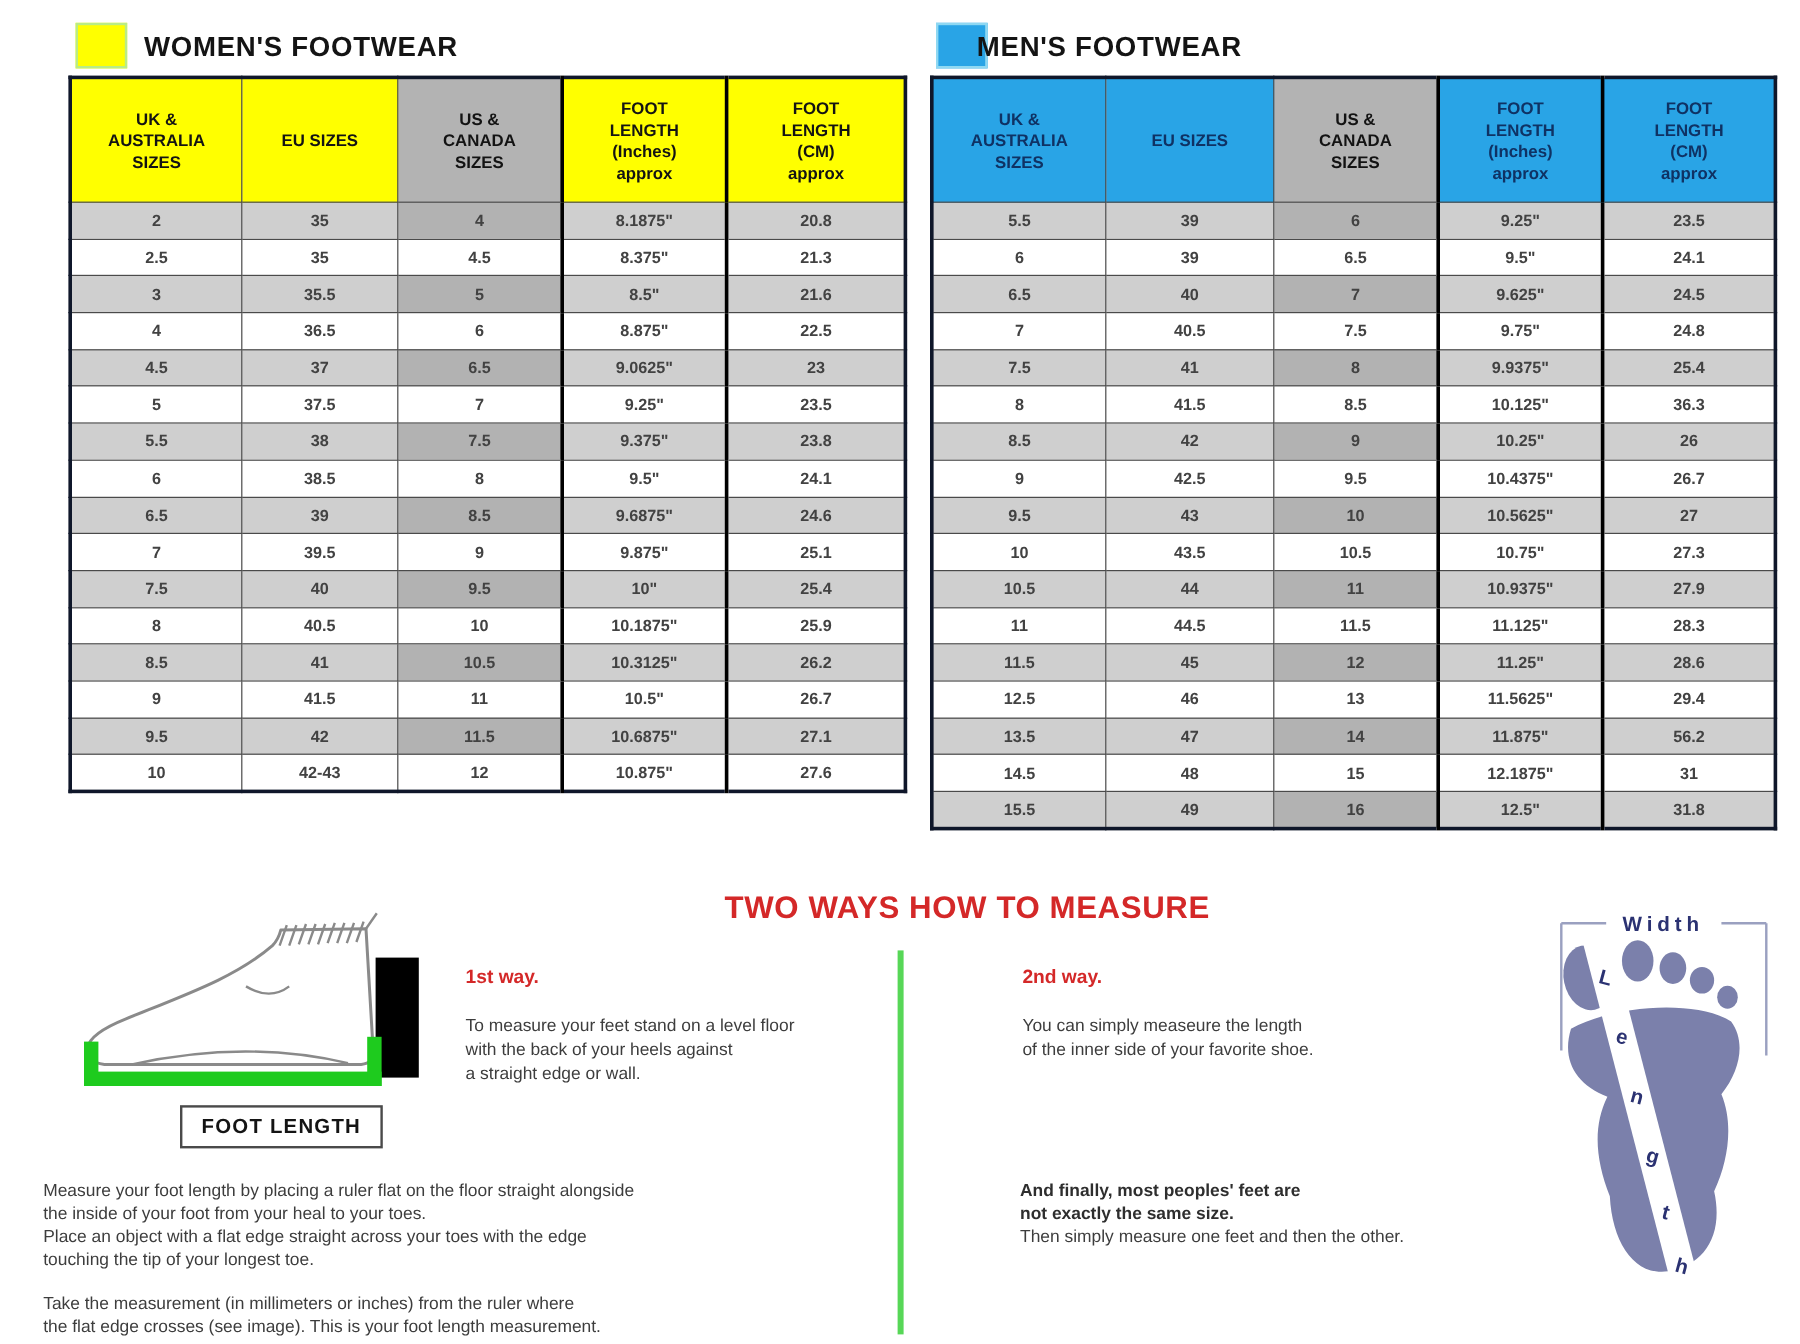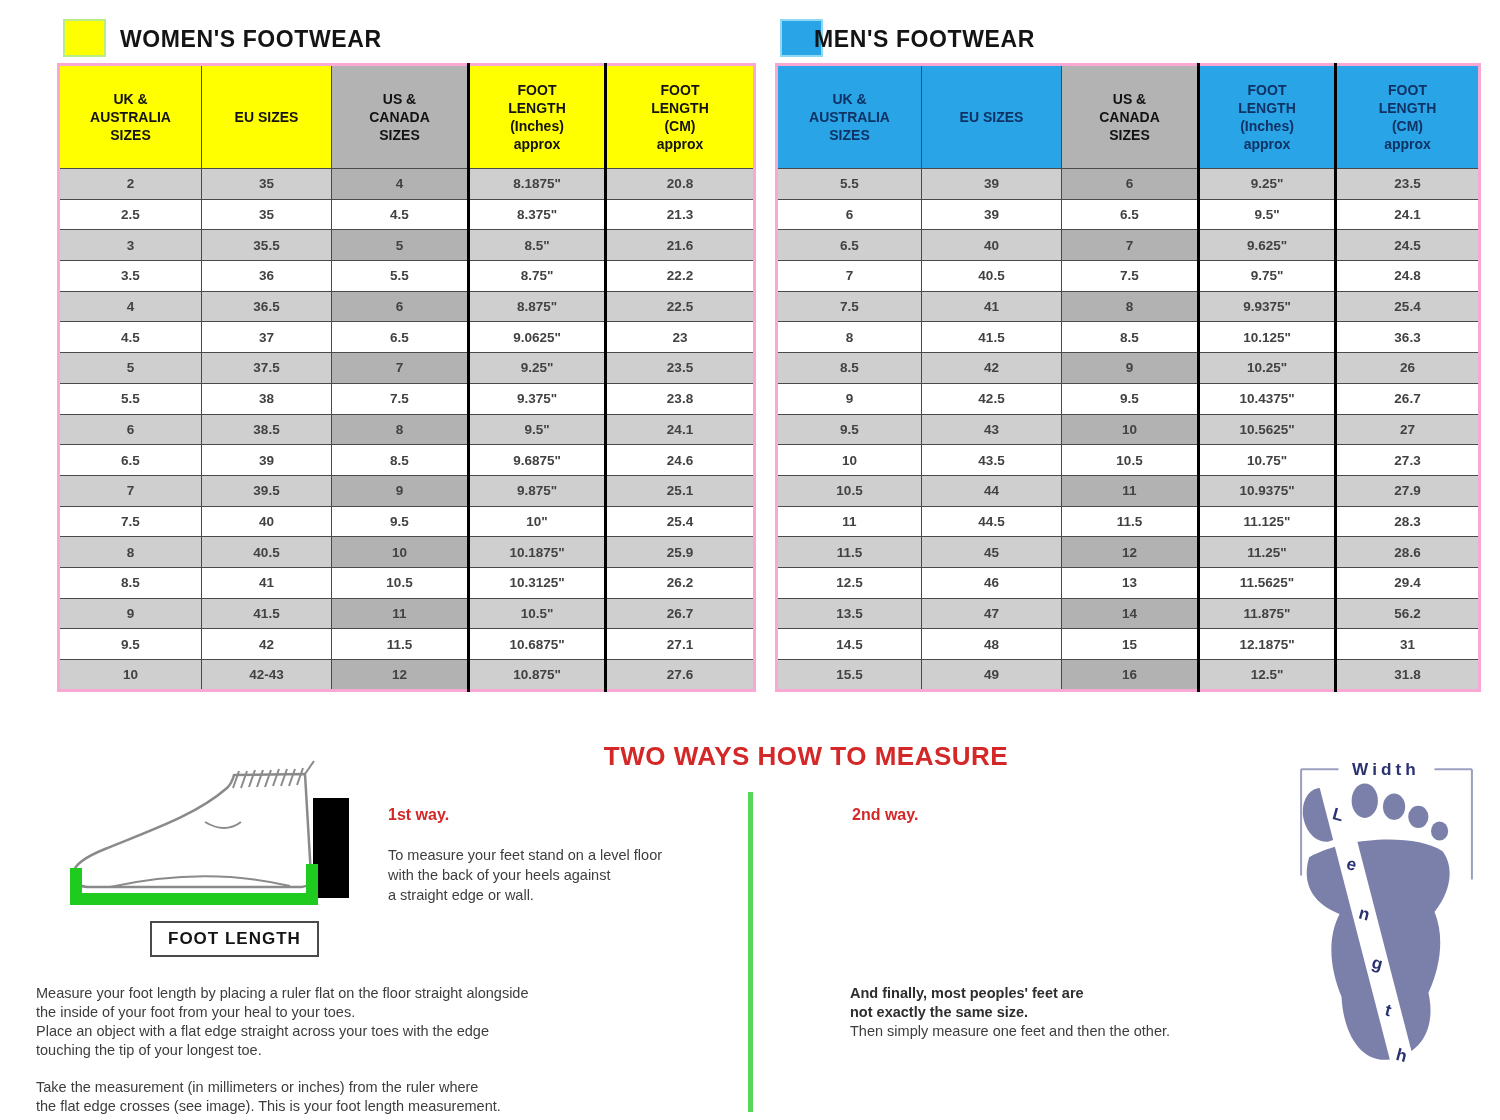--- a/index.html
+++ b/index.html
@@ -20,21 +20,21 @@
     position: absolute; top: 26px; font-size: 23px; font-weight: 800;
     color: #141414; letter-spacing: 0.6px;
   }
   .section-title.women { left: 120px; }
   .section-title.men   { left: 814px; }
 
   
   table.size-table {
     position: absolute; top: 63px;
     border-collapse: collapse; table-layout: fixed;
-    border: 3px solid #f9a8d4;
+    border: 3px solid #0f172a;
   }
   table.size-table.women-table { left: 57px;  width: 696px; }
   table.size-table.men-table   { left: 775px; width: 703px; }
   .size-table th, .size-table td {
     border: 1px solid #4a4a4a; text-align: center; vertical-align: middle; padding: 0;
   }
   .size-table th {
     height: 104px; font-size: 14px; font-weight: bold;
     white-space: pre-line; line-height: 1.3;
   }
@@ -146,27 +146,20 @@
           <td>21.3</td>
         </tr>
         <tr>
           <td>3</td>
           <td>35.5</td>
           <td>5</td>
           <td>8.5"</td>
           <td>21.6</td>
         </tr>
         <tr>
-          <td>3.5</td>
-          <td>36</td>
-          <td>5.5</td>
-          <td>8.75"</td>
-          <td>22.2</td>
-        </tr>
-        <tr>
           <td>4</td>
           <td>36.5</td>
           <td>6</td>
           <td>8.875"</td>
           <td>22.5</td>
         </tr>
         <tr>
           <td>4.5</td>
           <td>37</td>
           <td>6.5</td>
@@ -416,20 +409,22 @@
     <rect x="15" y="108" width="12" height="37" fill="#1ecb1e"></rect>
     <rect x="251" y="104" width="12" height="41" fill="#1ecb1e"></rect>
   </svg>
   <div class="foot-length-label">FOOT LENGTH</div>
 
   <div class="way-label way1">1st way.</div>
   <div class="way-text way1">To measure your feet stand on a level floor
 with the back of your heels against
 a straight edge or wall.</div>
   <div class="way-label way2">2nd way.</div>
+  <div class="way-text way2">You can simply measeure the length
+of the inner side of your favorite shoe.</div>
 
   <div class="left-instructions"><span>Measure your foot length by placing a ruler flat on the floor straight alongside
  the inside of your foot from your heal to your toes.
 Place an object with a flat edge straight across your toes with the edge
 touching the tip of your longest toe.</span><span class="para2">Take the measurement (in millimeters or inches) from the ruler where
 the flat edge crosses (see image). This is your foot length measurement.</span></div>
 
   <div class="final-note"><span class="bold">And finally, most peoples' feet are
 not exactly the same size.</span>
 <span>Then simply measure one feet and then the other.</span></div>

